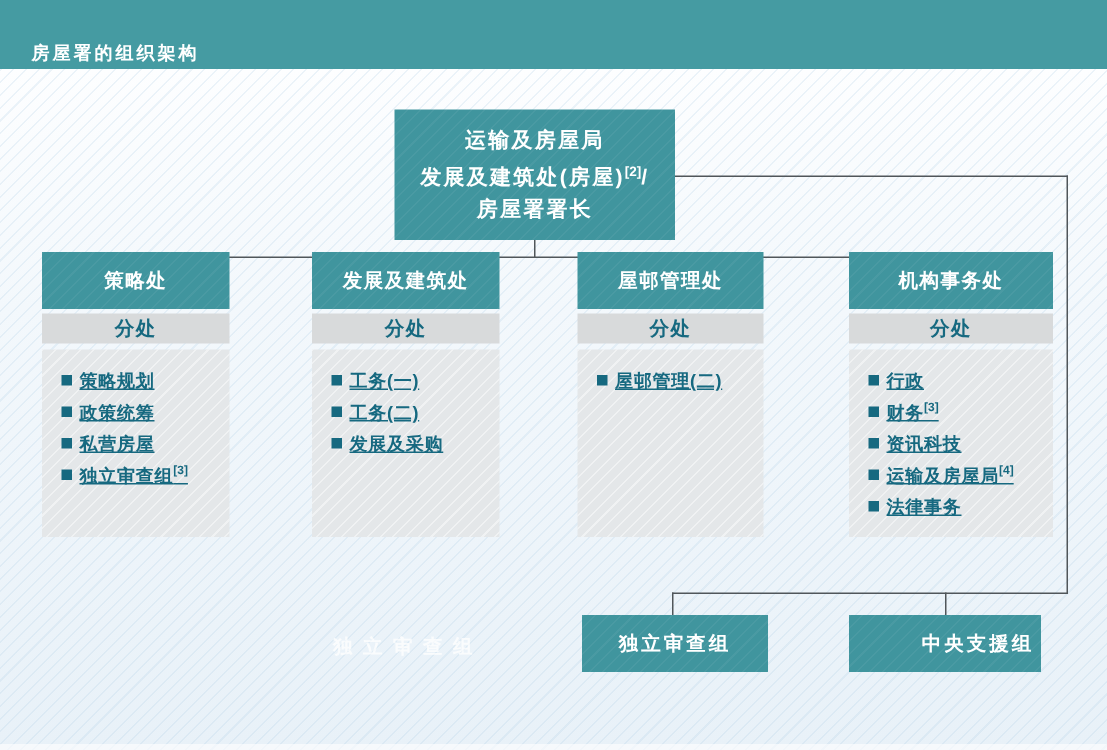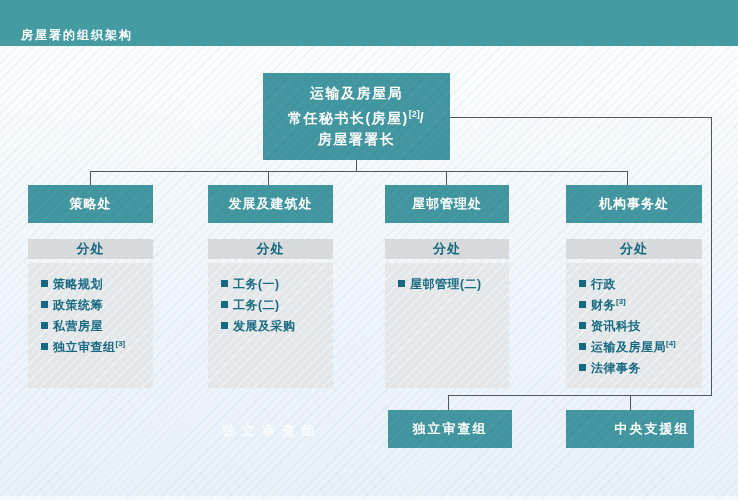--- a/index.html
+++ b/index.html
@@ -39,42 +39,42 @@
     text-align:center; font-weight:bold;
     background-image:repeating-linear-gradient(135deg, rgba(255,255,255,0.05) 0 1px, transparent 1px 6px);
   }
   .rootbox {
     left:263px; top:27px; width:187px; height:87px;
     font-size:14px; line-height:21px; letter-spacing:1.5px;
     flex-direction:column;
   }
   .rootbox sup { font-size:9px; letter-spacing:0; vertical-align:super; }
 
-  .col { position:absolute; top:139px; }
+  .col { position:absolute; top:122px; }
   .colhead {
     position:relative; width:100%; height:38px;
     background:#40959e; color:#fff; font-size:13px; font-weight:bold; letter-spacing:1px;
     display:flex; align-items:center; justify-content:center;
     background-image:repeating-linear-gradient(135deg, rgba(255,255,255,0.05) 0 1px, transparent 1px 6px);
   }
   .subhead {
-    margin-top:16px; width:100%; height:20px;
+    margin-top:3px; width:100%; height:20px;
     background:#d8dadb; color:#166980; font-size:13px; font-weight:bold; letter-spacing:1px;
     display:flex; align-items:center; justify-content:center;
   }
   .panel {
     margin-top:4px; width:100%; height:125px; list-style:none;
     background:
       repeating-linear-gradient(135deg, rgba(255,255,255,0.45) 0 1px, transparent 1px 6px),
       #e4e7e9;
     padding:9px 4px 0 13px;
   }
   .panel li {
     color:#166980; font-size:12px; font-weight:bold; line-height:17px;
-    letter-spacing:0.5px; white-space:nowrap;
+    letter-spacing:0.5px; white-space:nowrap;text-decoration:underline;
   }
   .panel .sq {
     display:inline-block; width:7px; height:7px; background:#166980;
     margin-right:5px; vertical-align:1px;
   }
   .panel sup { font-size:8px; letter-spacing:0; vertical-align:super; }
 
   .unit {
     top:364px; height:38px; font-size:13px; letter-spacing:2px;
   }
@@ -103,21 +103,21 @@
     <div class="line vline" style="left:446px; top:125px; height:15px;"></div>
     <div class="line vline" style="left:627px; top:125px; height:15px;"></div>
     <div class="line hline" style="left:450px; top:71px;  width:262px;"></div>
     <div class="line vline" style="left:711px; top:71px;  height:279px;"></div>
     <div class="line hline" style="left:448px; top:349px; width:264px;"></div>
     <div class="line vline" style="left:448px; top:349px; height:16px;"></div>
     <div class="line vline" style="left:630px; top:349px; height:16px;"></div>
 
     <div class="node rootbox">
       <div>运输及房屋局</div>
-      <div><span>常任秘书长(房屋)</span><sup>[2]</sup><span>/</span></div>
+      <div><span>发展及建筑处(房屋)</span><sup>[2]</sup><span>/</span></div>
       <div>房屋署署长</div>
     </div>
 
     <div class="col" style="left:28px; width:125px;">
       <div class="colhead">策略处</div>
       <div class="subhead">分处</div>
       <ul class="panel">
         <li><span class="sq"></span><span>策略规划</span><sup></sup></li>
         <li><span class="sq"></span><span>政策统筹</span><sup></sup></li>
         <li><span class="sq"></span><span>私营房屋</span><sup></sup></li>

